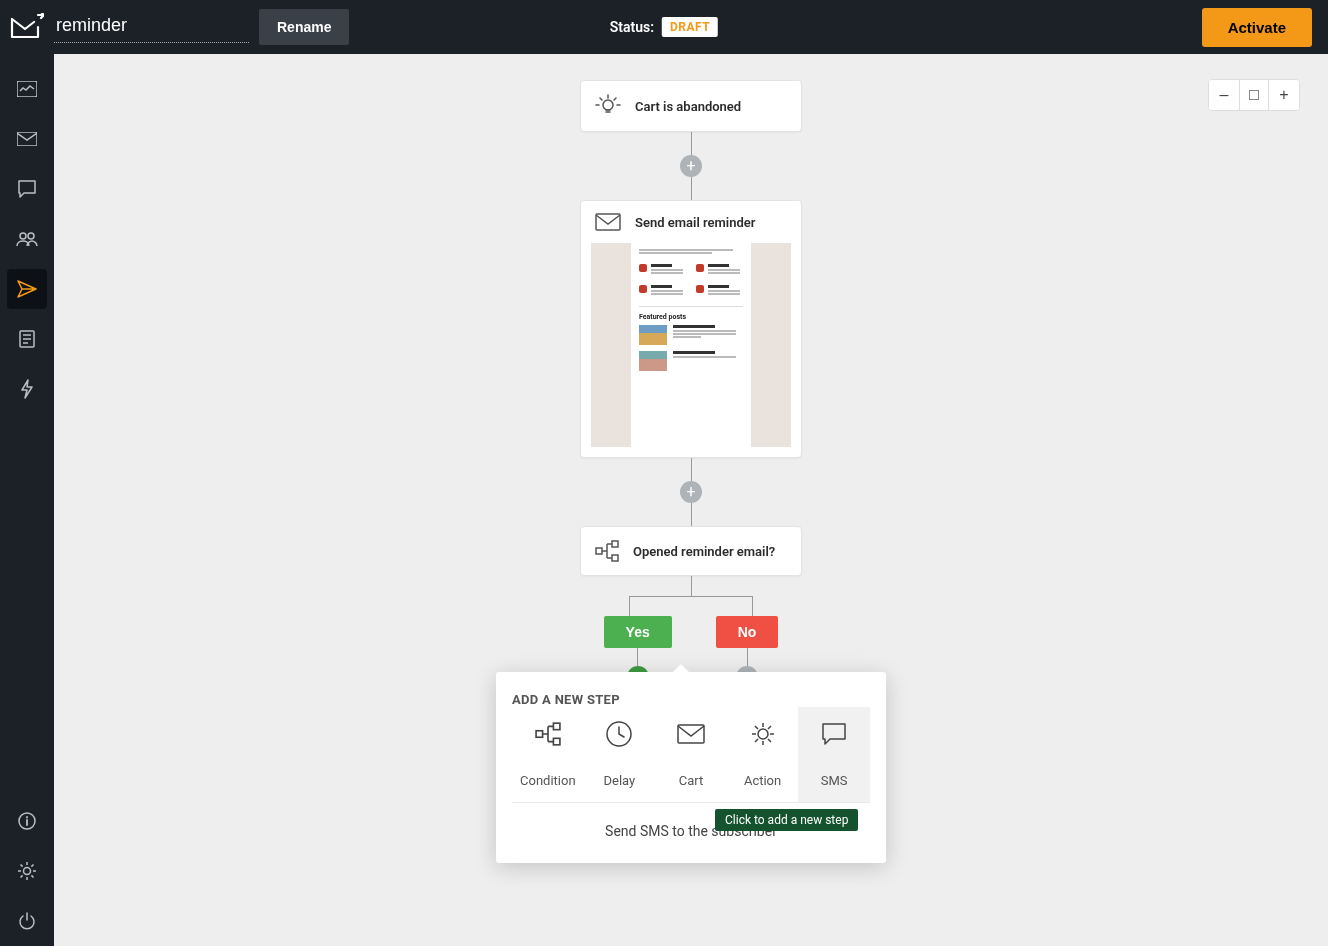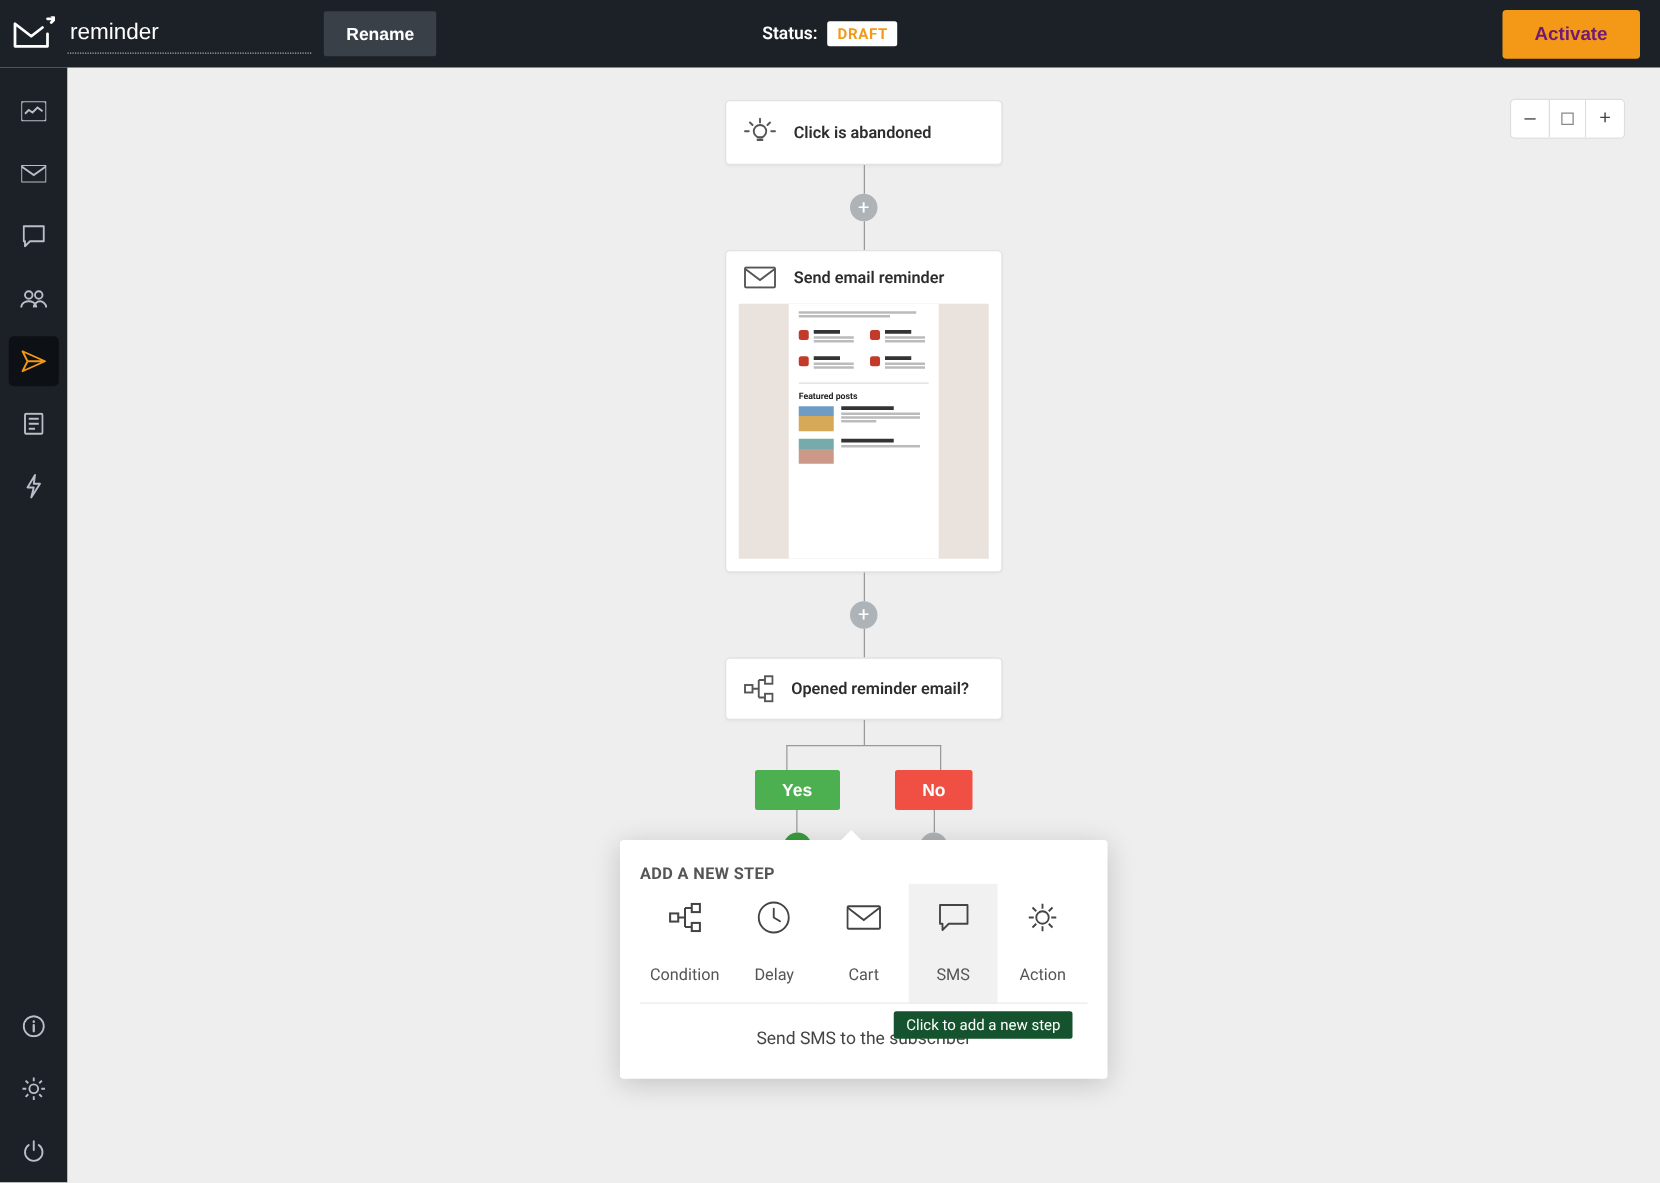--- a/index.html
+++ b/index.html
@@ -64,21 +64,21 @@
       font-weight: 700;
       font-size: 12px;
       padding: 3px 8px;
       border-radius: 2px;
       letter-spacing: 0.5px;
     }
     .activate-btn {
       margin-left: auto;
       margin-right: 16px;
       background: #f49917;
-      color: #701a75;
+      color: #000000;
       border: none;
       padding: 11px 26px;
       border-radius: 3px;
       font-size: 15px;
       font-weight: 600;
       cursor: pointer;
     }
 
     
     .sidebar {
@@ -416,21 +416,21 @@
   <div class="flow">
 
     <div class="node">
       <div class="node-head">
         <span class="nicon">
           <svg width="26" height="26" viewBox="0 0 26 26">
               <circle cx="13" cy="12" r="5" fill="none" stroke="currentColor" stroke-width="1.5"></circle>
               <path d="M11 17 H15 M11 19 H15 M13 2 V5 M4 12 H1 M25 12 H22 M5 5 L7 7 M21 5 L19 7" stroke="currentColor" stroke-width="1.5" stroke-linecap="round"></path>
             </svg>
         </span>
-        <span class="node-title">Click is abandoned</span>
+        <span class="node-title">Cart is abandoned</span>
       </div>
     </div>
 
     <div class="conn conn-23"></div>
     <div class="add-dot">+</div>
     <div class="conn conn-23"></div>
 
     <div class="node wide">
       <div class="node-head">
         <span class="nicon">
@@ -569,36 +569,36 @@
       </div>
       <div class="pop-opt">
         <span class="oicon">
           <svg width="28" height="20" viewBox="0 0 28 20">
               <rect x="1" y="1" width="26" height="18" rx="1" fill="none" stroke="currentColor" stroke-width="1.5"></rect>
               <path d="M1 2 L14 12 L27 2" fill="none" stroke="currentColor" stroke-width="1.5"></path>
             </svg>
         </span>
         <span>Cart</span>
       </div>
-      <div class="pop-opt selected">
-        <span class="oicon">
-          <svg width="26" height="24" viewBox="0 0 26 24">
-              <path d="M2 2 H24 V17 H9 L4 22 V17 H2 Z" fill="none" stroke="currentColor" stroke-width="1.5" stroke-linejoin="round"></path>
-            </svg>
-        </span>
-        <span>SMS</span>
-      </div>
       <div class="pop-opt">
         <span class="oicon">
           <svg width="28" height="28" viewBox="0 0 28 28">
               <circle cx="14" cy="14" r="5" fill="none" stroke="currentColor" stroke-width="1.5"></circle>
               <path d="M14 3 V7 M14 21 V25 M3 14 H7 M21 14 H25 M6 6 L9 9 M19 19 L22 22 M22 6 L19 9 M9 19 L6 22" stroke="currentColor" stroke-width="1.5"></path>
             </svg>
         </span>
         <span>Action</span>
       </div>
+      <div class="pop-opt selected">
+        <span class="oicon">
+          <svg width="26" height="24" viewBox="0 0 26 24">
+              <path d="M2 2 H24 V17 H9 L4 22 V17 H2 Z" fill="none" stroke="currentColor" stroke-width="1.5" stroke-linejoin="round"></path>
+            </svg>
+        </span>
+        <span>SMS</span>
+      </div>
     </div>
     <div class="pop-desc">Send SMS to the subscriber</div>
   </div>
 
   <div class="tooltip">Click to add a new step</div>
 
 </div>
 
 </body></html>

